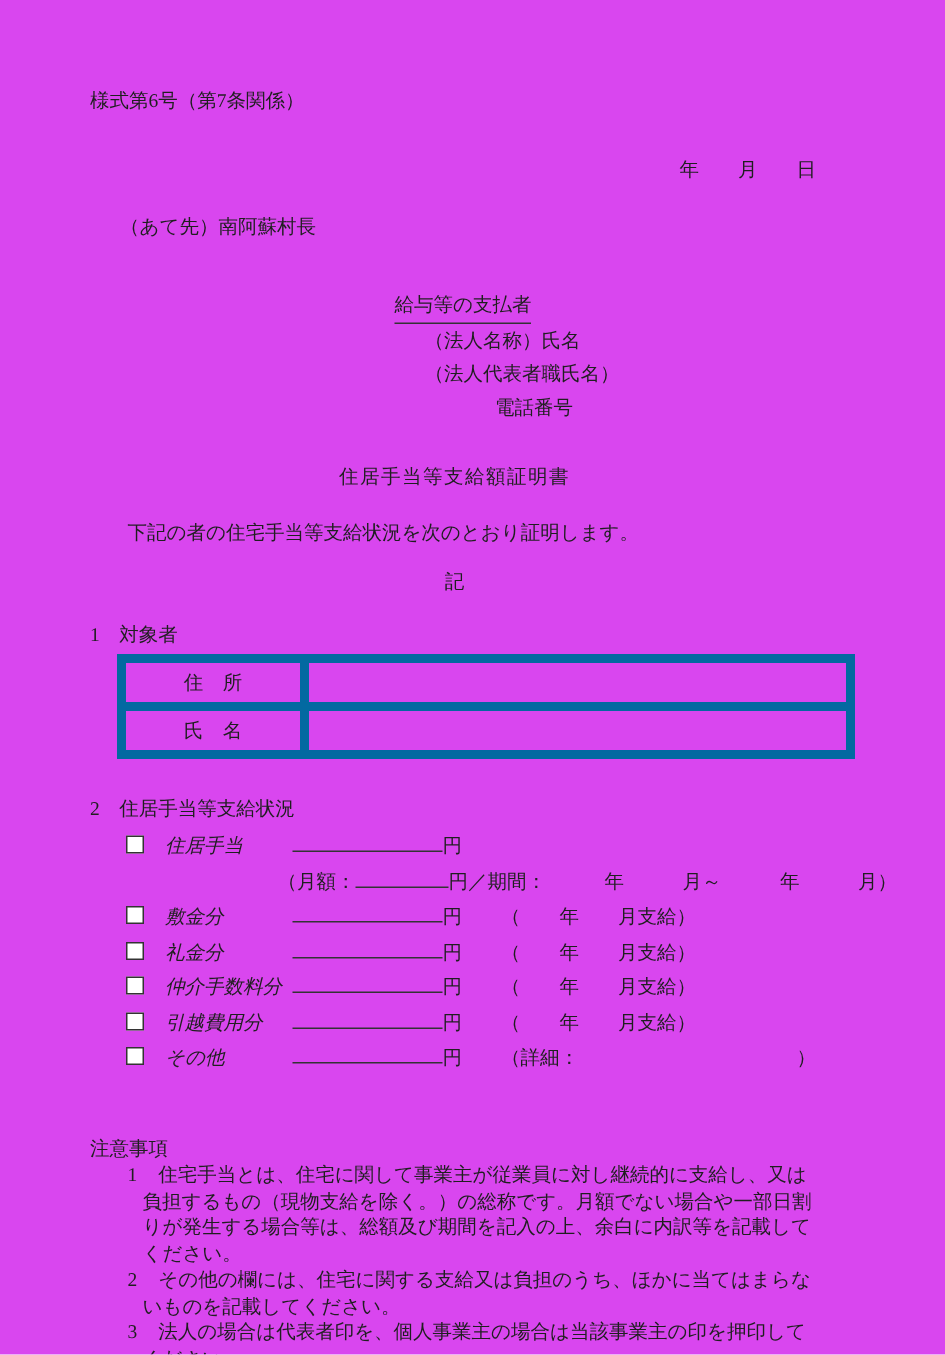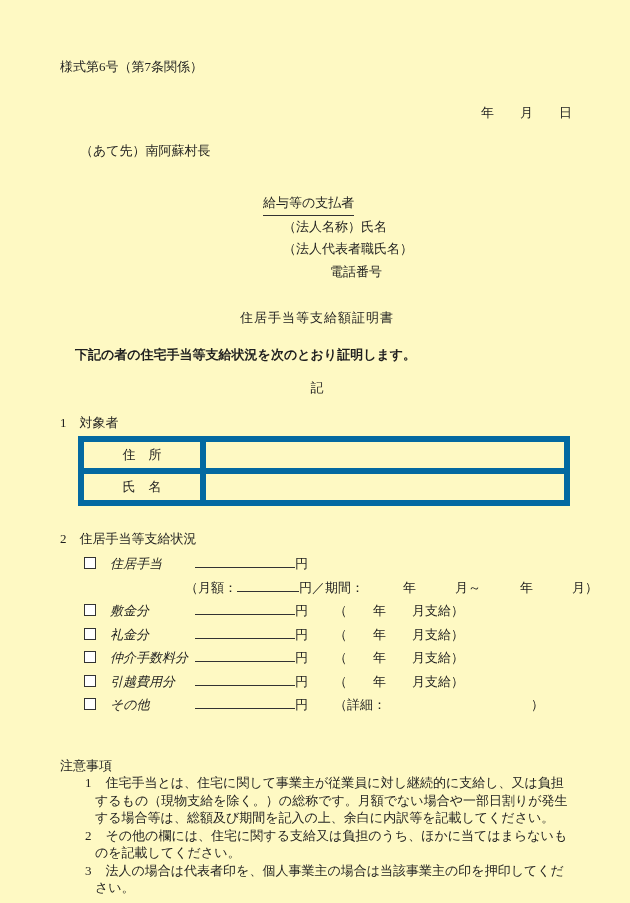--- a/index.html
+++ b/index.html
@@ -5,22 +5,22 @@
   * { margin: 0; padding: 0; box-sizing: border-box; }
   html, body { background: #ffffff; }
   body {
     font-family: "Liberation Serif", "DejaVu Serif", serif;
     color: #1f1f1f;
   }
   .page {
     position: relative;
     width: 630px;
     height: 903px;
-    background: #fef9c3;
-    padding: 58px 56px 0 60px;
+    background: #d946ef;
+    padding: 58px 84px 0 60px;
     overflow: hidden;
     font-size: 13px;
     line-height: 18px;
   }
   .form-number { }
   .date-line {
     margin-top: 28px;
     text-align: right;
     padding-right: 2px;
   }
@@ -40,22 +40,21 @@
   }
   .payer-line { margin-left: 20px; }
   .payer-phone { margin-left: 67px; }
   .doc-title {
     margin-top: 26px;
     text-align: center;
     letter-spacing: 1px;
   }
   .intro {
     margin-top: 19px;
-    margin-left: 15px;
-    font-weight: bold;
+    margin-left: 25px;
   }
   .ki {
     margin-top: 15px;
     text-align: center;
   }
   .section-heading { margin-top: 17px; }
   .subject-table {
     margin-top: 4px;
     margin-left: 18px;
     width: 492px;

